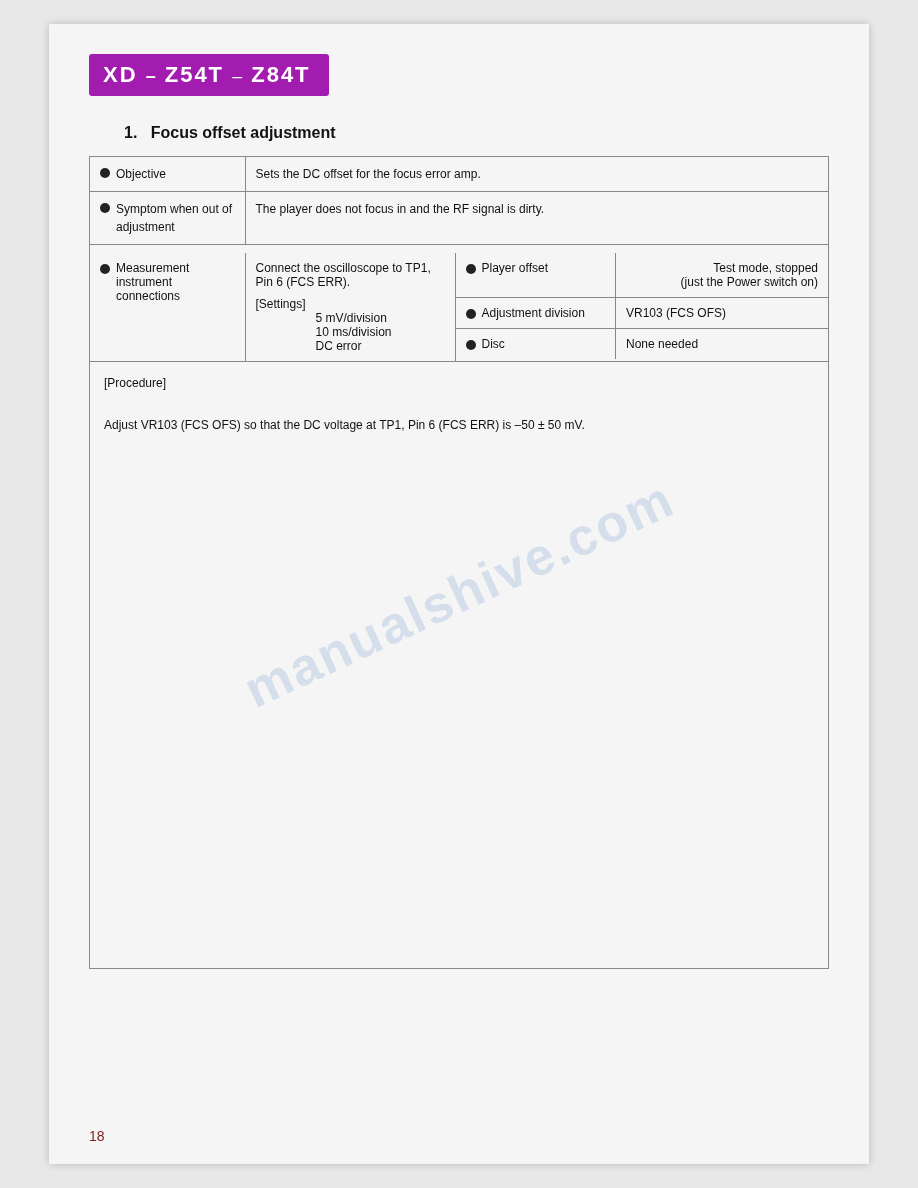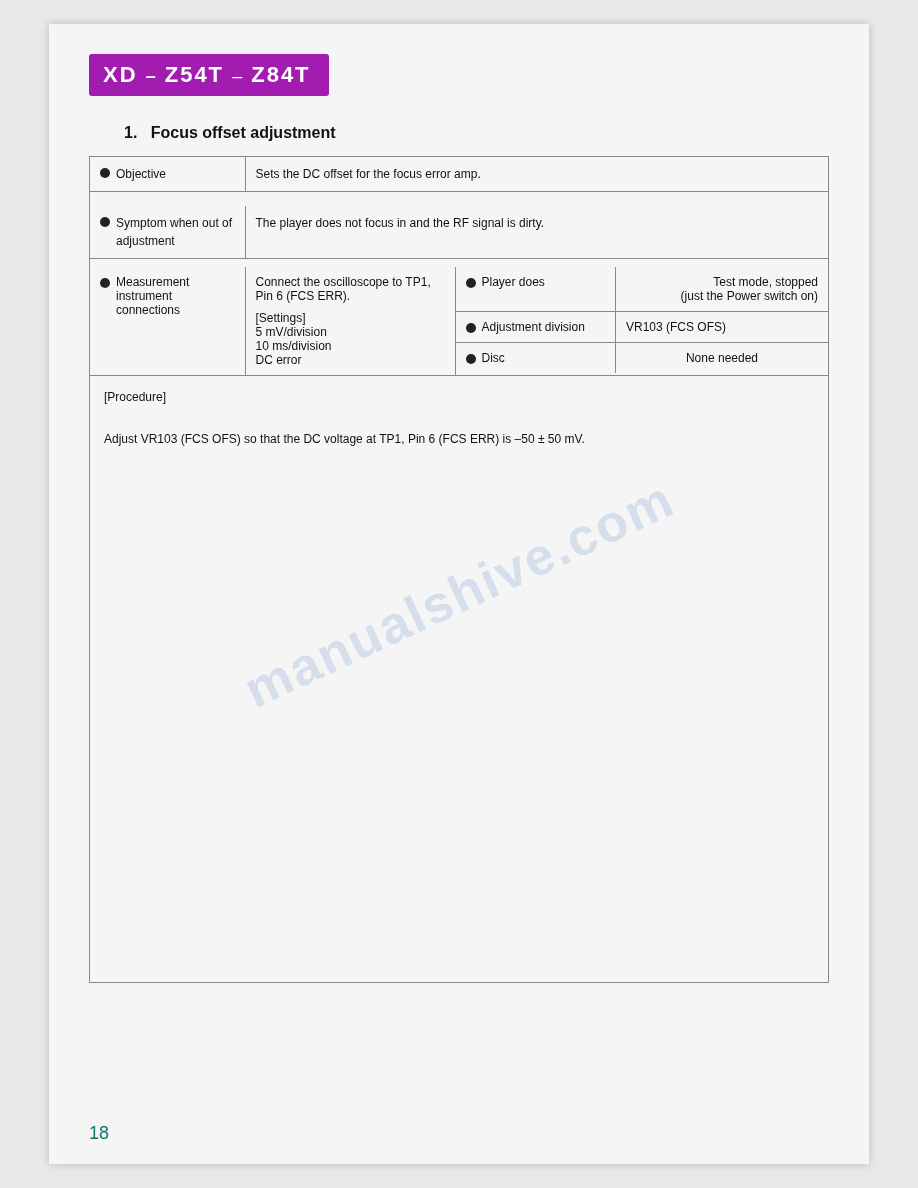--- a/index.html
+++ b/index.html
@@ -108,20 +108,21 @@
       font-size: 12px;
       line-height: 1.7;
     }
 
     
     .settings-block {
       margin-top: 6px;
     }
 
     .settings-indent {
+      margin-left: 60px;
     }
 
     
     .watermark {
       position: absolute;
       top: 50%;
       left: 50%;
       transform: translate(-50%, -50%) rotate(-25deg);
       font-size: 52px;
       color: rgba(100, 140, 200, 0.22);
@@ -131,22 +132,22 @@
       pointer-events: none;
       user-select: none;
       letter-spacing: 2px;
     }
 
     
     .page-number {
       position: absolute;
       bottom: 20px;
       left: 40px;
-      font-size: 18px;
-      color: #0f766e;
+      font-size: 14px;
+      color: #7f1d1d;
     }
 
     .procedure-outer {
       border: 1px solid #888;
       margin-bottom: 0;
     }
 
   </style>
 </head>
 <body>
@@ -167,21 +168,21 @@
   
   <div class="section-title">
     <span>1.</span>
     &nbsp;
     <span>Focus offset adjustment</span>
   </div>
 
   
   <div class="procedure-outer">
 
-    <table class="main-table" style="border:none; border-bottom:1px solid #888; margin-bottom:14px;">
+    <table class="main-table" style="border:none; border-bottom:1px solid #888; margin-bottom:0;">
       <tbody>
           <tr>
         <td style="width:155px; border-right:1px solid #888; border-top:none; border-left:none; border-bottom:none; padding:8px 10px;">
           <div class="label-with-bullet">
             <span class="bullet"></span>
             <span>Objective</span>
           </div>
         </td>
         <td style="border:none; padding:8px 10px;">
           <span>Sets the DC offset for the focus error amp.</span>
@@ -232,21 +233,21 @@
         </td>
 
         <td style="padding:0; vertical-align:top;">
           <table style="width:100%; border-collapse:collapse;">
 
             <tbody>
                   <tr>
               <td style="width:160px; border-right:1px solid #888; border-bottom:1px solid #888; padding:8px 10px; vertical-align:top;">
                 <div class="label-with-bullet">
                   <span class="bullet"></span>
-                  <span>Player does</span>
+                  <span>Player offset</span>
                 </div>
               </td>
               <td style="border-bottom:1px solid #888; padding:8px 10px; vertical-align:top;text-align:right;">
                 <span>Test mode, stopped<br>(just the Power switch on)</span>
               </td>
             </tr>
 
             <tr>
               <td style="width:160px; border-right:1px solid #888; border-bottom:1px solid #888; padding:8px 10px; vertical-align:top;">
                 <div class="label-with-bullet">
@@ -259,21 +260,21 @@
               </td>
             </tr>
 
             <tr>
               <td style="width:160px; border-right:1px solid #888; padding:8px 10px; vertical-align:top;">
                 <div class="label-with-bullet">
                   <span class="bullet"></span>
                   <span>Disc</span>
                 </div>
               </td>
-              <td style="padding:8px 10px; vertical-align:top;text-align:center;">
+              <td style="padding:8px 10px; vertical-align:top;">
                 <span>None needed</span>
               </td>
             </tr>
           </tbody>
               </table>
         </td>
       </tr>
     </tbody>
       </table>
 

